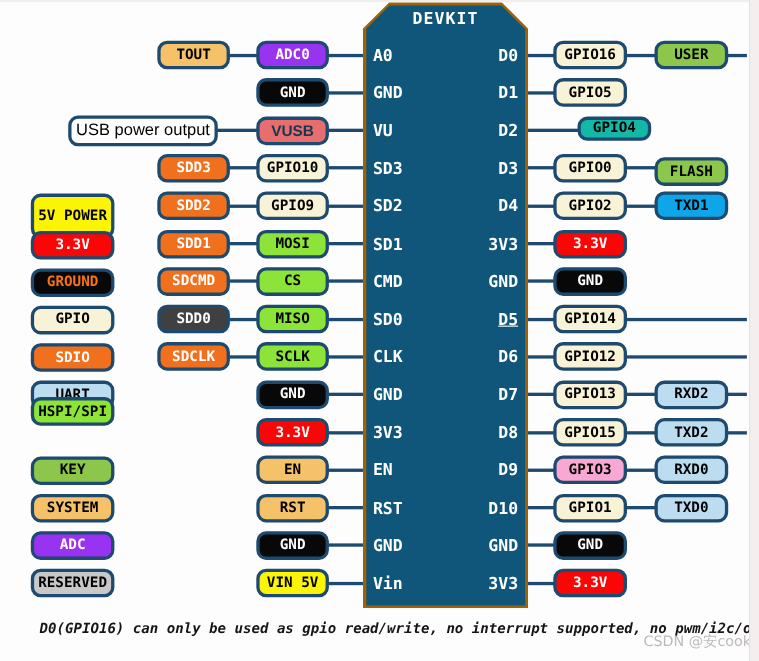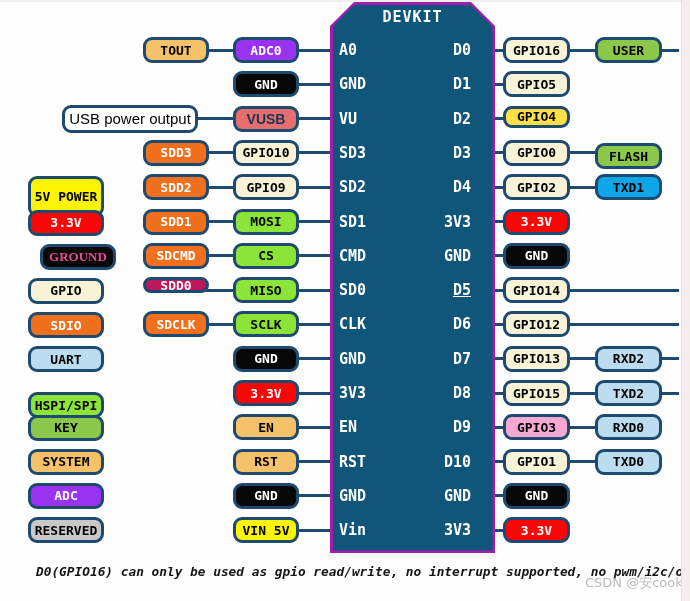--- a/index.html
+++ b/index.html
@@ -54,21 +54,21 @@
     position:absolute;left:681px;top:0;width:9px;height:601px;
     background:#F4EEEE;border-left:1px solid #E7E1E1;box-sizing:border-box;z-index:7;
   }
 </style>
 </head>
 <body>
 
 <div id="stage">
   <div class="topline"></div>
 
-  <div class="chip-border" id="chip" style="background: #a21caf; padding-left: 15px;">
+  <div class="chip-border" id="chip" style="background: #a16207;">
     <div class="chip-fill" id="chipFill" style="background: rgb(15, 86, 122);"></div>
     <div class="chip-title">DEVKIT</div>
   </div>
 
   <div id="gen">
       <div class="wire" style="left: 175px; top: 48.5px; width: 156px; background: rgb(29, 74, 110);"></div>
       <div class="box t-adc" style="left: 233px; top: 37px; width: 66px; height: 26px; background: rgb(153, 51, 242); color: rgb(255, 255, 255); border-color: rgb(29, 74, 110);">ADC0</div>
       <div class="box t-system" style="left: 143px; top: 37px; width: 66px; height: 26px; background: rgb(246, 194, 105); color: rgb(0, 0, 0); border-color: rgb(29, 74, 110);">TOUT</div>
       <div class="pin left" style="top: 37px;">A0</div>
       <div class="wire" style="left: 250px; top: 82.8px; width: 81px; background: rgb(29, 74, 110);"></div>
@@ -89,21 +89,21 @@
       <div class="wire" style="left: 175px; top: 220px; width: 156px; background: rgb(29, 74, 110);"></div>
       <div class="box t-hspi" style="left: 233px; top: 208.5px; width: 66px; height: 26px; background: rgb(139, 228, 55); color: rgb(0, 0, 0); border-color: rgb(29, 74, 110);">MOSI</div>
       <div class="box t-sdio" style="left: 143px; top: 208.5px; width: 66px; height: 26px; background: rgb(240, 112, 29); color: rgb(255, 255, 255); border-color: rgb(29, 74, 110);">SDD1</div>
       <div class="pin left" style="top: 208.5px;">SD1</div>
       <div class="wire" style="left: 175px; top: 254.3px; width: 156px; background: rgb(29, 74, 110);"></div>
       <div class="box t-hspi" style="left: 233px; top: 242.8px; width: 66px; height: 26px; background: rgb(139, 228, 55); color: rgb(0, 0, 0); border-color: rgb(29, 74, 110);">CS</div>
       <div class="box t-sdio" style="left: 143px; top: 242.8px; width: 66px; height: 26px; background: rgb(240, 112, 29); color: rgb(255, 255, 255); border-color: rgb(29, 74, 110);">SDCMD</div>
       <div class="pin left" style="top: 242.8px;">CMD</div>
       <div class="wire" style="left: 175px; top: 288.6px; width: 156px; background: rgb(29, 74, 110);"></div>
       <div class="box t-hspi" style="left: 233px; top: 277.1px; width: 66px; height: 26px; background: rgb(139, 228, 55); color: rgb(0, 0, 0); border-color: rgb(29, 74, 110);">MISO</div>
-      <div class="box t-sdio" style="left: 143px; top: 277.1px; width: 66px; height: 16px; background: #be185d; color: rgb(255, 255, 255); border-color: rgb(29, 74, 110);">SDD0</div>
+      <div class="box t-sdio" style="left: 143px; top: 277.1px; width: 66px; height: 26px; background: #404040; color: rgb(255, 255, 255); border-color: rgb(29, 74, 110);">SDD0</div>
       <div class="pin left" style="top: 277.1px;">SD0</div>
       <div class="wire" style="left: 175px; top: 322.9px; width: 156px; background: rgb(29, 74, 110);"></div>
       <div class="box t-hspi" style="left: 233px; top: 311.4px; width: 66px; height: 26px; background: rgb(139, 228, 55); color: rgb(0, 0, 0); border-color: rgb(29, 74, 110);">SCLK</div>
       <div class="box t-sdio" style="left: 143px; top: 311.4px; width: 66px; height: 26px; background: rgb(240, 112, 29); color: rgb(255, 255, 255); border-color: rgb(29, 74, 110);">SDCLK</div>
       <div class="pin left" style="top: 311.4px;">CLK</div>
       <div class="wire" style="left: 250px; top: 357.2px; width: 81px; background: rgb(29, 74, 110);"></div>
       <div class="box t-ground" style="left: 233px; top: 345.7px; width: 66px; height: 26px; background: rgb(8, 8, 8); color: rgb(255, 255, 255); border-color: rgb(29, 74, 110);">GND</div>
       <div class="pin left" style="top: 345.7px;">GND</div>
       <div class="wire" style="left: 250px; top: 391.5px; width: 81px; background: rgb(29, 74, 110);"></div>
       <div class="box t-power33" style="left: 233px; top: 380px; width: 66px; height: 26px; background: rgb(251, 6, 6); color: rgb(255, 255, 255); border-color: rgb(29, 74, 110);">3.3V</div>
@@ -121,21 +121,21 @@
       <div class="box t-power5v" style="left: 233px; top: 517.2px; width: 66px; height: 26px; background: rgb(252, 244, 5); color: rgb(0, 0, 0); border-color: rgb(29, 74, 110);">VIN 5V</div>
       <div class="pin left" style="top: 517.2px;">Vin</div>
       <div class="wire" style="left: 479px; top: 48.5px; width: 200px; background: rgb(29, 74, 110);"></div>
       <div class="box t-gpio" style="left: 503px; top: 37px; width: 67px; height: 26px; background: rgb(248, 243, 215); color: rgb(0, 0, 0); border-color: rgb(29, 74, 110);">GPIO16</div>
       <div class="box t-key" style="left: 595px; top: 37px; width: 67px; height: 26px; background: rgb(140, 199, 75); color: rgb(0, 0, 0); border-color: rgb(29, 74, 110);">USER</div>
       <div class="pin right" style="top: 37px;">D0</div>
       <div class="wire" style="left: 479px; top: 82.8px; width: 81px; background: rgb(29, 74, 110);"></div>
       <div class="box t-gpio" style="left: 503px; top: 71.3px; width: 67px; height: 26px; background: rgb(248, 243, 215); color: rgb(0, 0, 0); border-color: rgb(29, 74, 110);">GPIO5</div>
       <div class="pin right" style="top: 71.3px;">D1</div>
       <div class="wire" style="left: 479px; top: 117.1px; width: 81px; background: rgb(29, 74, 110);"></div>
-      <div class="box t-gpio" style="left: 503px; top: 105.6px; width: 67px; height: 22px; background: #fde047; color: rgb(0, 0, 0); border-color: rgb(29, 74, 110);">GPIO4</div>
+      <div class="box t-gpio" style="left: 525px; top: 105.6px; width: 67px; height: 22px; background: #14b8a6; color: rgb(0, 0, 0); border-color: rgb(29, 74, 110);">GPIO4</div>
       <div class="pin right" style="top: 105.6px;">D2</div>
       <div class="wire" style="left: 479px; top: 151.4px; width: 171px; background: rgb(29, 74, 110);"></div>
       <div class="box t-gpio" style="left: 503px; top: 139.9px; width: 67px; height: 26px; background: rgb(248, 243, 215); color: rgb(0, 0, 0); border-color: rgb(29, 74, 110);">GPIO0</div>
       <div class="box t-key" style="left: 595px; top: 143px; width: 67px; height: 26px; background: rgb(140, 199, 75); color: rgb(0, 0, 0); border-color: rgb(29, 74, 110);">FLASH</div>
       <div class="pin right" style="top: 139.9px;">D3</div>
       <div class="wire" style="left: 479px; top: 185.7px; width: 171px; background: rgb(29, 74, 110);"></div>
       <div class="box t-gpio" style="left: 503px; top: 174.2px; width: 67px; height: 26px; background: rgb(248, 243, 215); color: rgb(0, 0, 0); border-color: rgb(29, 74, 110);">GPIO2</div>
       <div class="box t-uart" style="left: 595px; top: 174.2px; width: 67px; height: 26px; background: #0ea5e9; color: rgb(0, 0, 0); border-color: rgb(29, 74, 110);">TXD1</div>
       <div class="pin right" style="top: 174.2px;">D4</div>
       <div class="wire" style="left: 479px; top: 220px; width: 81px; background: rgb(29, 74, 110);"></div>
@@ -167,25 +167,25 @@
       <div class="box t-uart" style="left: 595px; top: 448.6px; width: 67px; height: 26px; background: rgb(188, 220, 240); color: rgb(0, 0, 0); border-color: rgb(29, 74, 110);">TXD0</div>
       <div class="pin right" style="top: 448.6px;">D10</div>
       <div class="wire" style="left: 479px; top: 494.4px; width: 81px; background: rgb(29, 74, 110);"></div>
       <div class="box t-ground" style="left: 503px; top: 482.9px; width: 67px; height: 26px; background: rgb(8, 8, 8); color: rgb(255, 255, 255); border-color: rgb(29, 74, 110);">GND</div>
       <div class="pin right" style="top: 482.9px;">GND</div>
       <div class="wire" style="left: 479px; top: 528.7px; width: 81px; background: rgb(29, 74, 110);"></div>
       <div class="box t-power33" style="left: 503px; top: 517.2px; width: 67px; height: 26px; background: rgb(251, 6, 6); color: rgb(255, 255, 255); border-color: rgb(29, 74, 110);">3.3V</div>
       <div class="pin right" style="top: 517.2px;">3V3</div>
       <div class="box t-power5v" style="left: 28px; top: 175.5px; width: 76px; height: 41px; background: rgb(252, 244, 5); color: rgb(0, 0, 0); border-color: rgb(29, 74, 110);">5V POWER</div>
       <div class="box t-power33" style="left: 28px; top: 209.65px; width: 76px; height: 26px; background: rgb(251, 6, 6); color: rgb(255, 255, 255); border-color: rgb(29, 74, 110);">3.3V</div>
-      <div class="box t-ground" style="left: 40px; top: 243.8px; width: 76px; height: 26px; background: rgb(8, 8, 8); color: #ec4899; border-color: rgb(29, 74, 110); font-family: Liberation Serif, serif;">GROUND</div>
+      <div class="box t-ground" style="left: 28px; top: 243.8px; width: 76px; height: 26px; background: rgb(8, 8, 8); color: #f97316; border-color: rgb(29, 74, 110);">GROUND</div>
       <div class="box t-gpio" style="left: 28px; top: 277.95px; width: 76px; height: 26px; background: rgb(248, 243, 215); color: rgb(0, 0, 0); border-color: rgb(29, 74, 110);">GPIO</div>
       <div class="box t-sdio" style="left: 28px; top: 312.1px; width: 76px; height: 26px; background: rgb(240, 112, 29); color: rgb(255, 255, 255); border-color: rgb(29, 74, 110);">SDIO</div>
       <div class="box t-uart" style="left: 28px; top: 346.25px; width: 76px; height: 26px; background: rgb(188, 220, 240); color: rgb(0, 0, 0); border-color: rgb(29, 74, 110);">UART</div>
-      <div class="box t-hspi" style="left: 28px; top: 392px; width: 76px; height: 26px; background: rgb(139, 228, 55); color: rgb(0, 0, 0); border-color: rgb(29, 74, 110);">HSPI/SPI</div>
+      <div class="box t-hspi" style="left: 28px; top: 361px; width: 76px; height: 26px; background: rgb(139, 228, 55); color: rgb(0, 0, 0); border-color: rgb(29, 74, 110);">HSPI/SPI</div>
       <div class="box t-key" style="left: 28px; top: 414.55px; width: 76px; height: 26px; background: rgb(140, 199, 75); color: rgb(0, 0, 0); border-color: rgb(29, 74, 110);">KEY</div>
       <div class="box t-system" style="left: 28px; top: 448.7px; width: 76px; height: 26px; background: rgb(246, 194, 105); color: rgb(0, 0, 0); border-color: rgb(29, 74, 110);">SYSTEM</div>
       <div class="box t-adc" style="left: 28px; top: 482.85px; width: 76px; height: 26px; background: rgb(153, 51, 242); color: rgb(255, 255, 255); border-color: rgb(29, 74, 110);">ADC</div>
       <div class="box t-reserved" style="left: 28px; top: 517px; width: 76px; height: 26px; background: rgb(200, 200, 200); color: rgb(0, 0, 0); border-color: rgb(29, 74, 110);">RESERVED</div>
     </div>
 
   <div class="note">D0(GPIO16) can only be used as gpio read/write, no interrupt supported, no pwm/i2c/ow</div>
   <div class="watermark">CSDN @安cook</div>
   <div class="scroll-strip"></div>
 </div>

